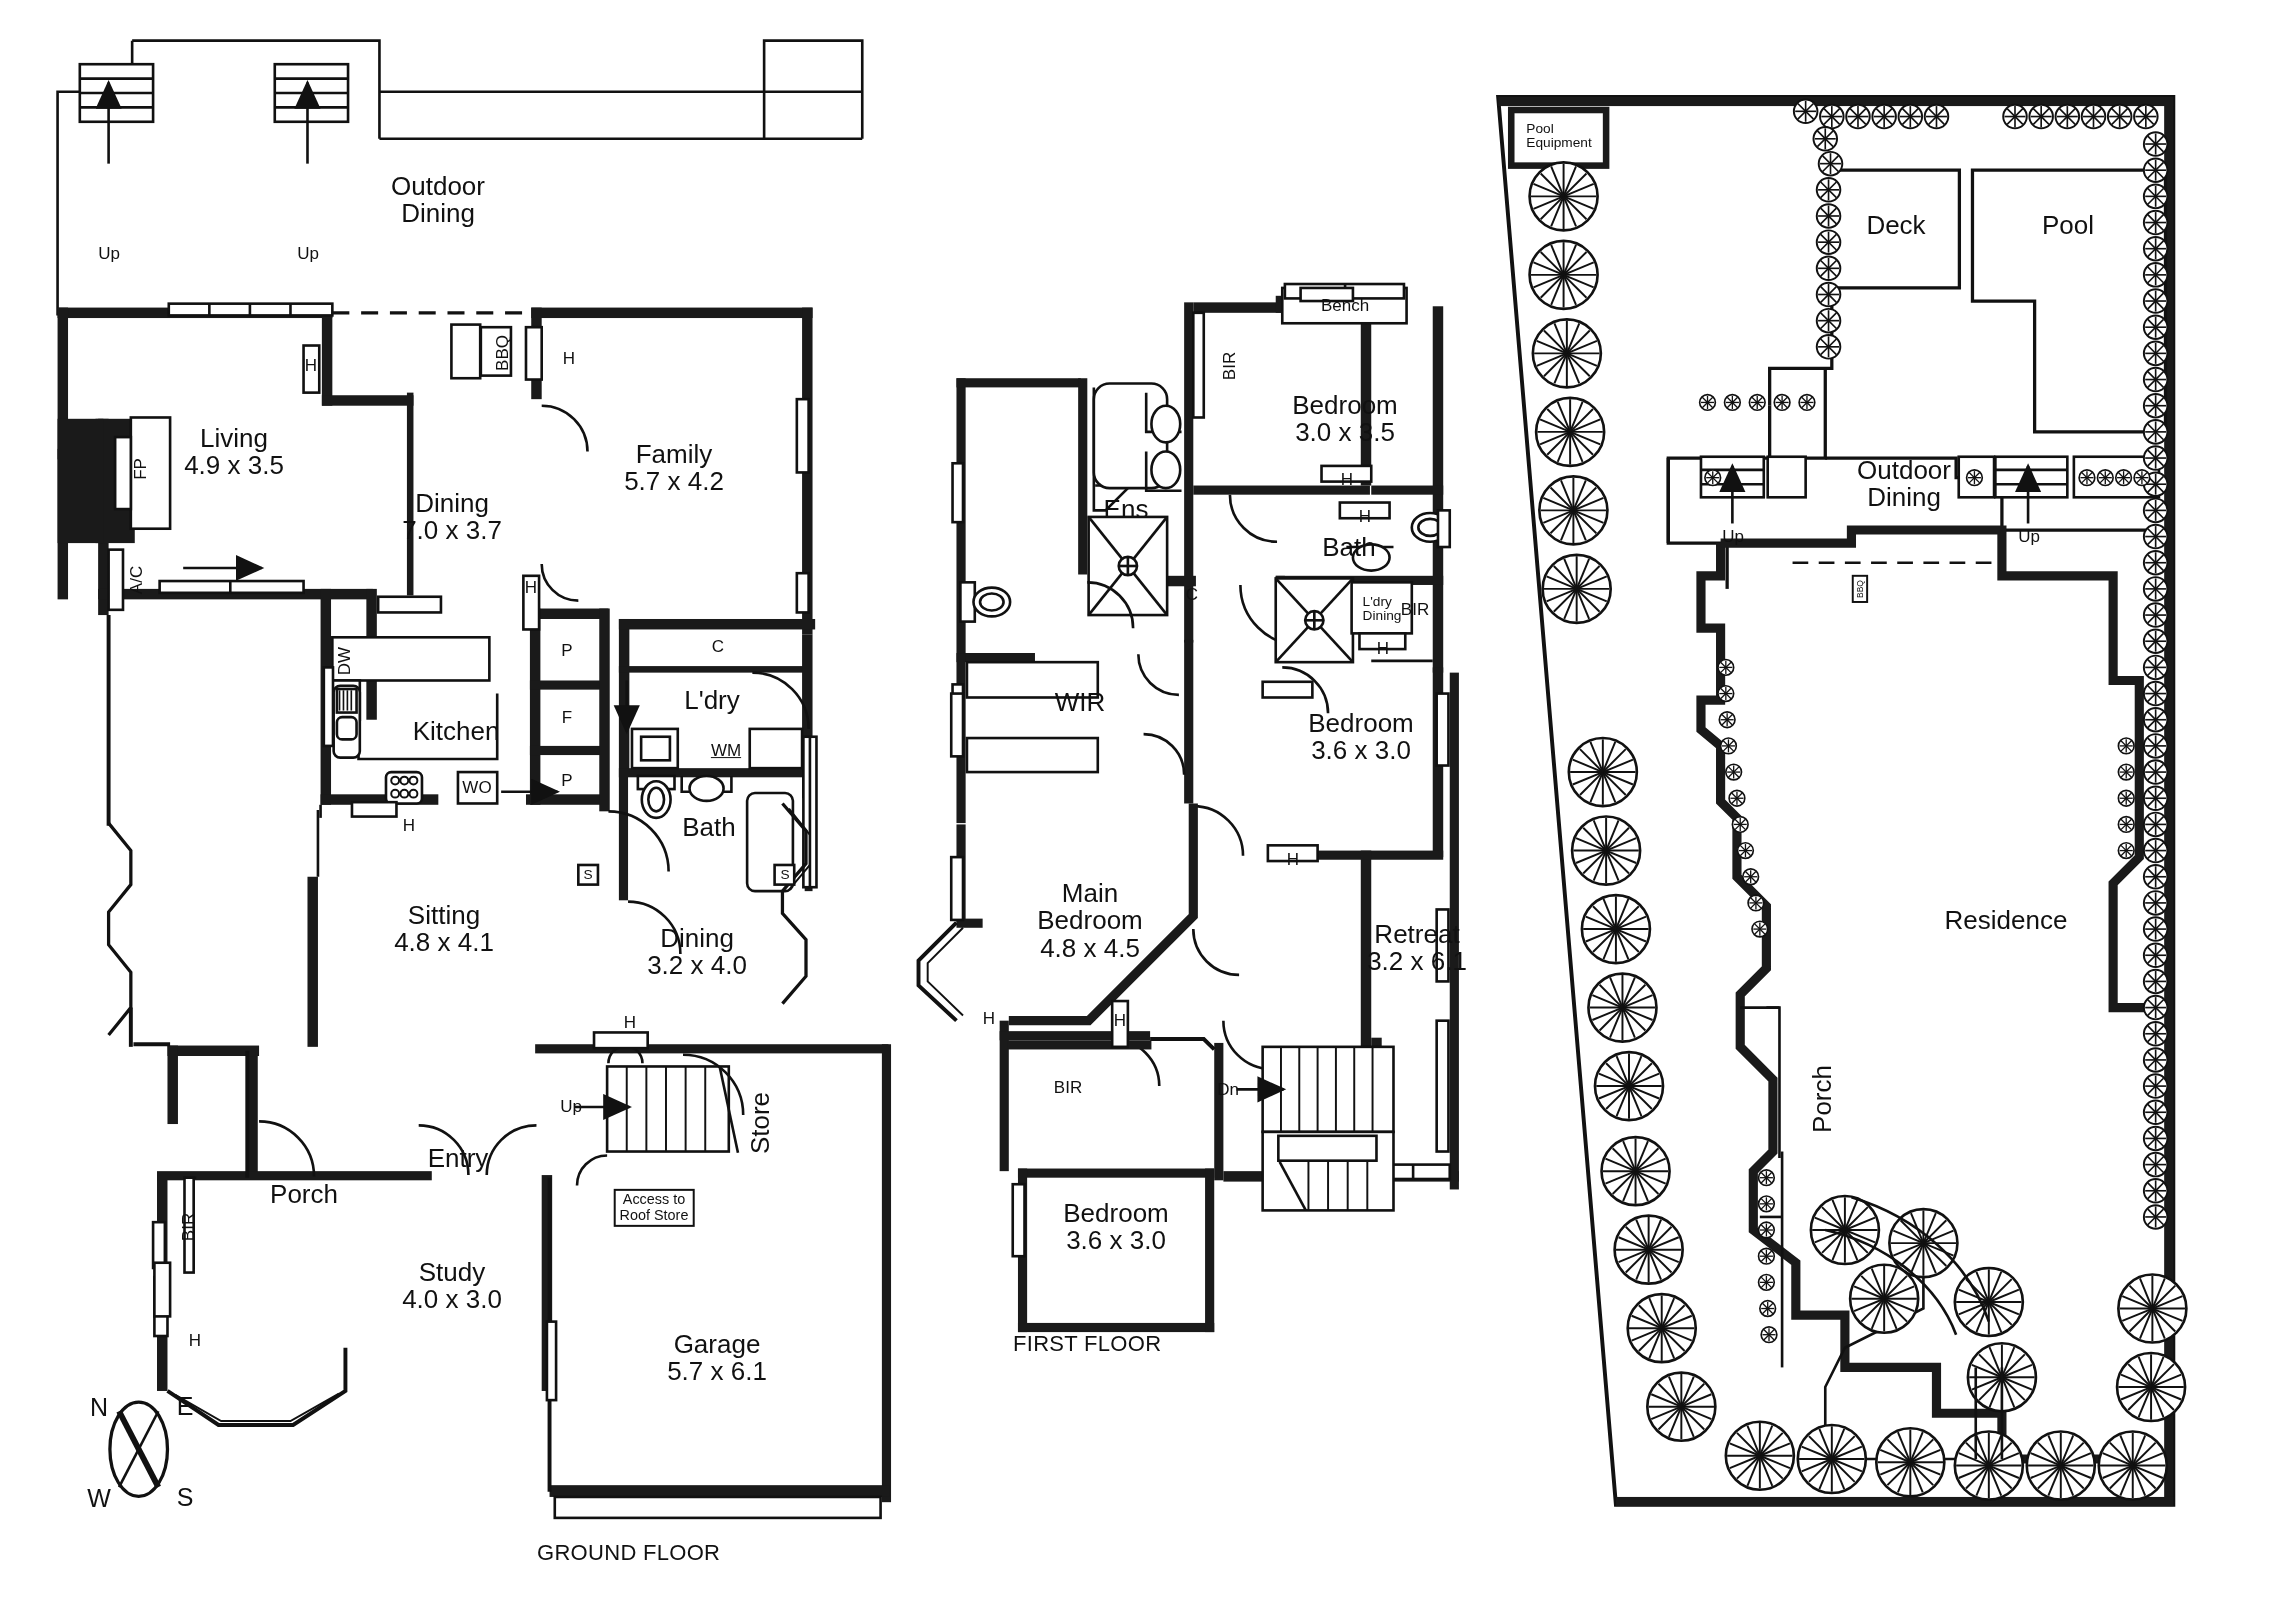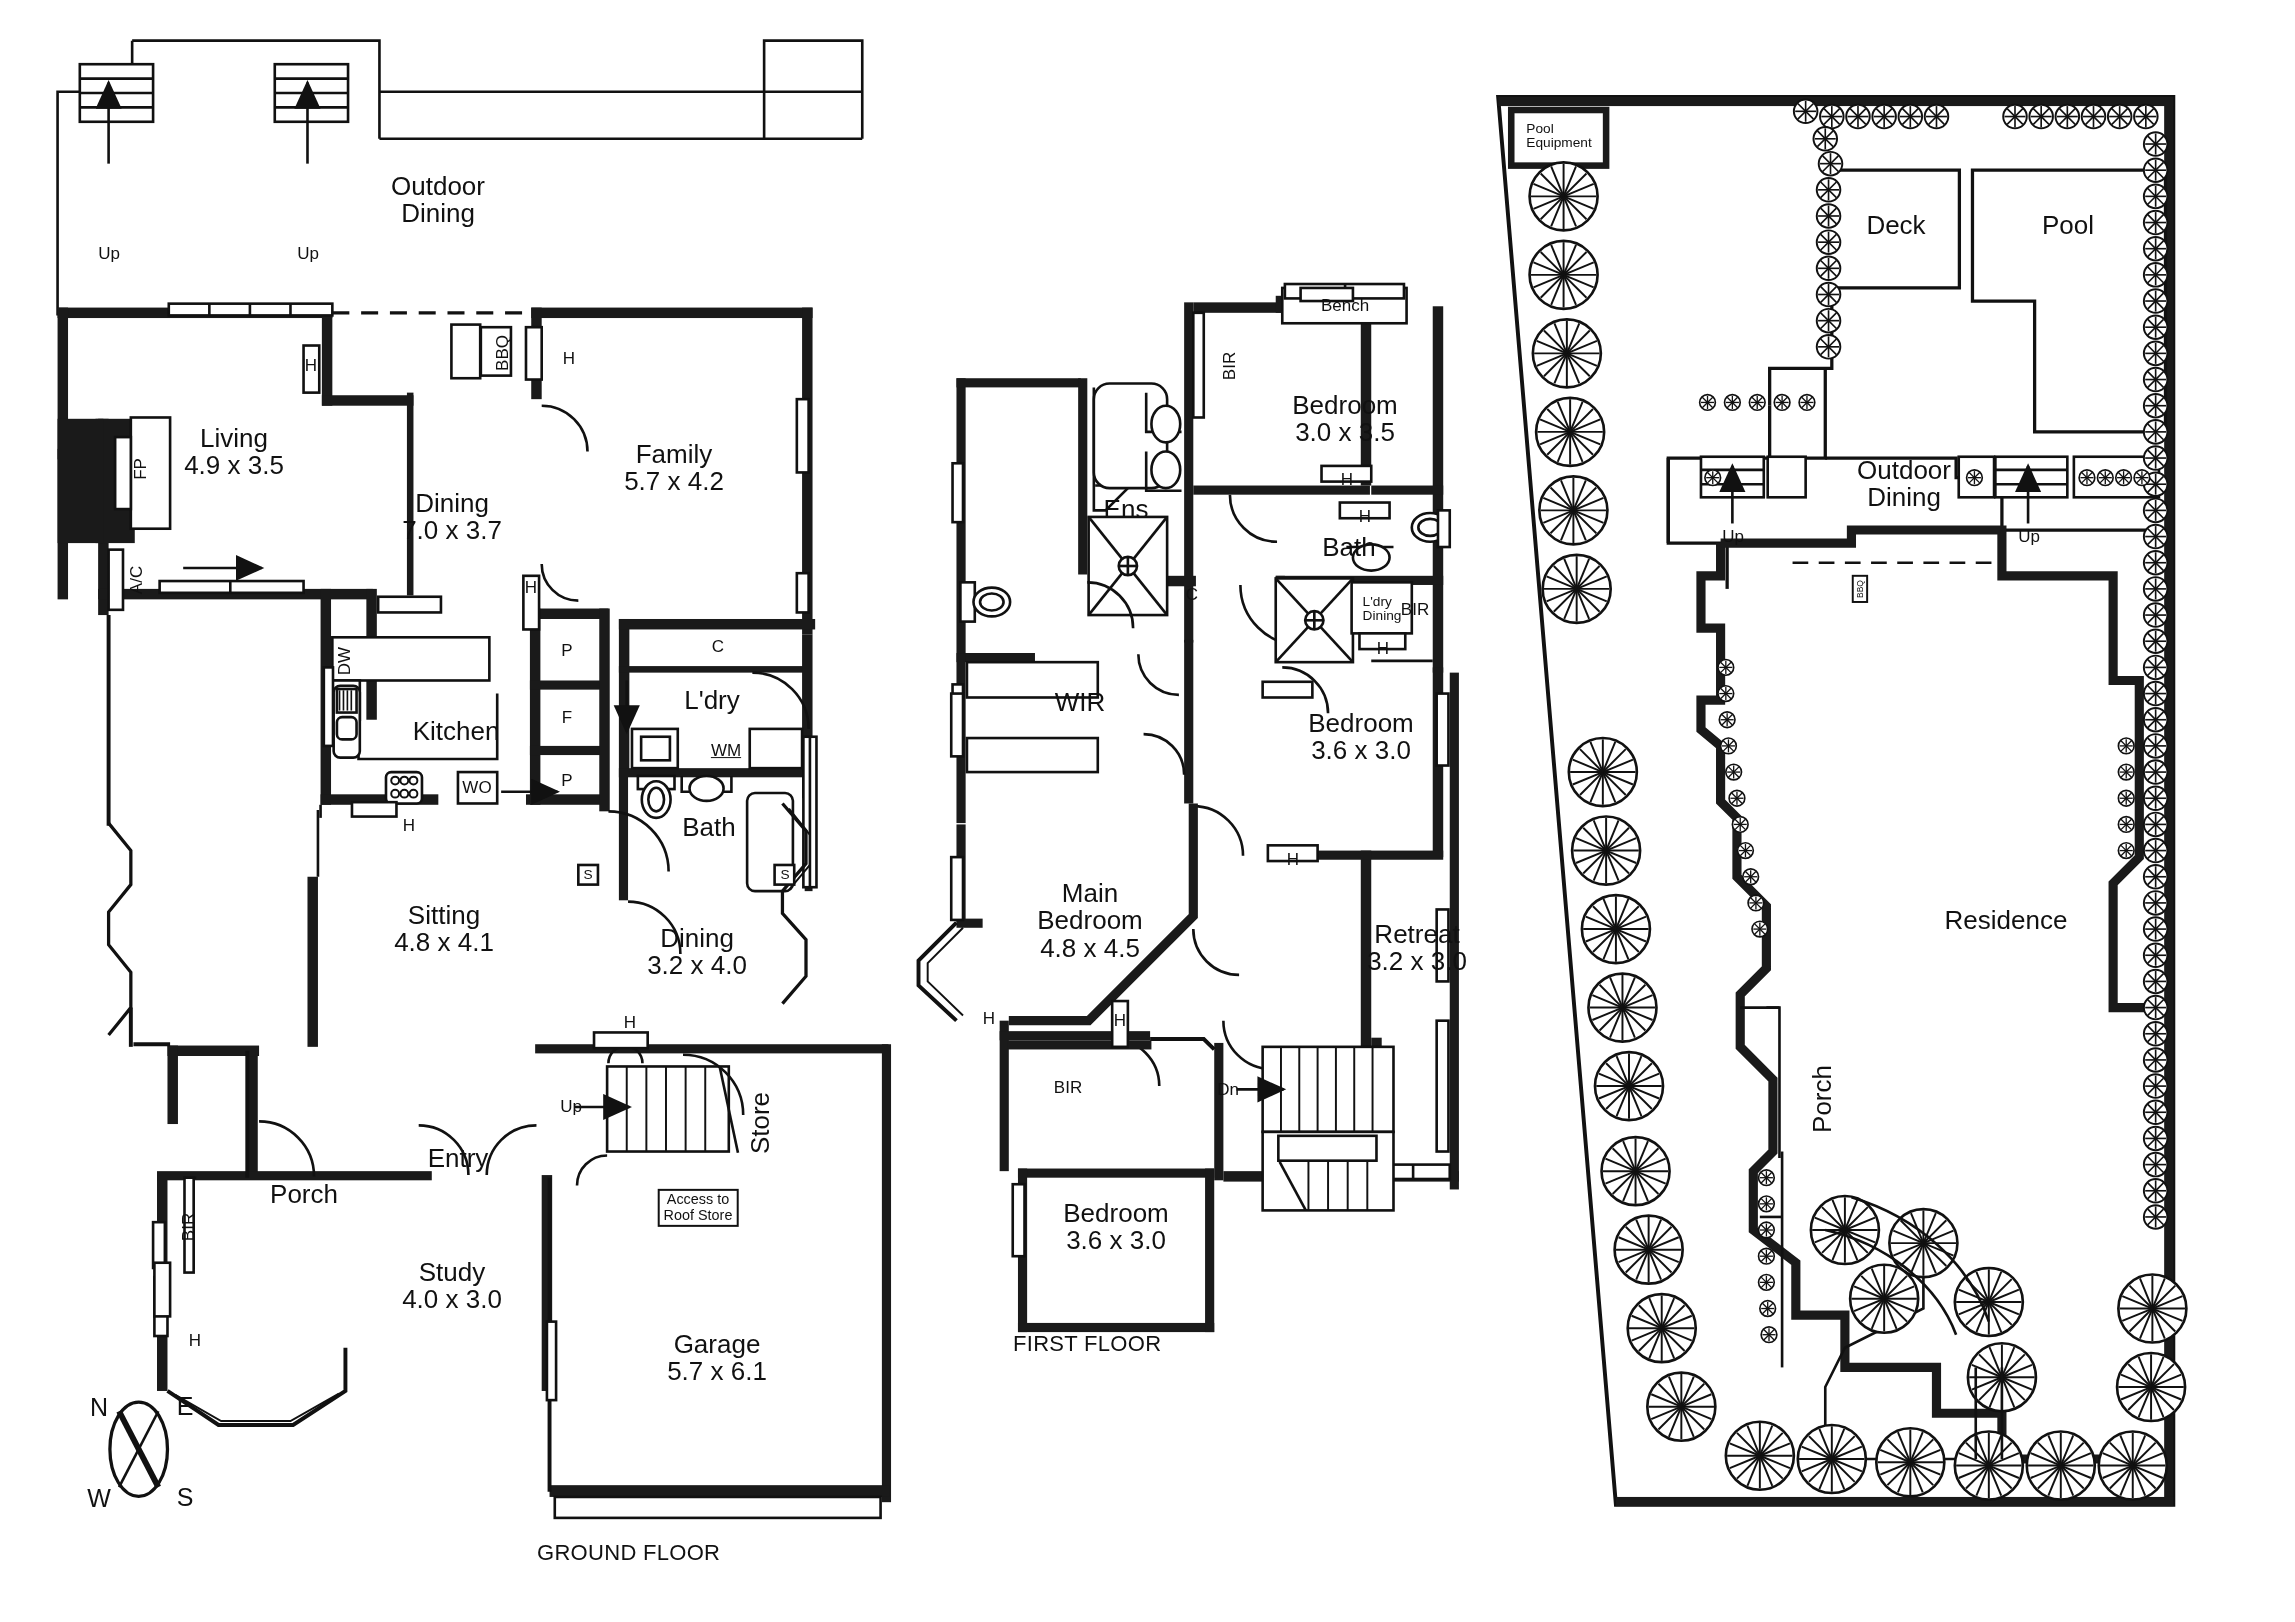--- a/index.html
+++ b/index.html
@@ -713,21 +713,21 @@
 <div class="lbl tiny ctr vert" style="left:345px;top:661px;transform:translate(-50%,-50%) rotate(-90deg);">DW</div>
 <div class="lbl tiny ctr" style="left:477px;top:788px;">WO</div>
 <div class="lbl tiny ctr vert" style="left:503px;top:353px;transform:translate(-50%,-50%) rotate(-90deg);">BBQ</div>
 <div class="lbl tiny ctr" style="left:718px;top:647px;">C</div>
 <div class="lbl tiny ctr" style="left:567px;top:651px;">P</div>
 <div class="lbl tiny ctr" style="left:567px;top:718px;">F</div>
 <div class="lbl tiny ctr" style="left:567px;top:781px;">P</div>
 <div class="lbl tiny ctr" style="left:726px;top:751px;text-decoration:underline;">WM</div>
 <div class="lbl tiny ctr vert" style="left:189px;top:1227px;transform:translate(-50%,-50%) rotate(-90deg);">BIR</div>
 <div class="lbl tiny ctr" style="left:571px;top:1107px;">Up</div>
-<div class="lbl boxed ctr" style="left:654px;top:1208px;margin-left:44px;">
+<div class="lbl boxed ctr" style="left:654px;top:1208px;">
   <span>Access to</span><br>
   <span>Roof Store</span>
 </div>
 <div class="lbl xtiny ctr" style="left:588px;top:875px;">S</div>
 <div class="lbl xtiny ctr" style="left:785px;top:875px;">S</div>
 <div class="lbl tiny ctr" style="left:311px;top:366px;">H</div>
 <div class="lbl tiny ctr" style="left:569px;top:359px;">H</div>
 <div class="lbl tiny ctr" style="left:531px;top:588px;">H</div>
 <div class="lbl tiny ctr" style="left:409px;top:826px;">H</div>
 <div class="lbl tiny ctr" style="left:630px;top:1023px;">H</div>
@@ -746,21 +746,21 @@
   <span>3.6 x 3.0</span>
 </div>
 <div class="lbl room ctr" style="left:1080px;top:703px;">WIR</div>
 <div class="lbl room ctr" style="left:1090px;top:921px;">
   <span>Main</span><br>
   <span>Bedroom</span><br>
   <span>4.8 x 4.5</span>
 </div>
 <div class="lbl room ctr" style="left:1417px;top:948px;">
   <span>Retreat</span><br>
-  <span>3.2 x 3.0</span>
+  <span>3.2 x 6.1</span>
 </div>
 <div class="lbl room ctr" style="left:1116px;top:1227px;">
   <span>Bedroom</span><br>
   <span>3.6 x 3.0</span>
 </div>
 
 <div class="lbl tiny ctr" style="left:1345px;top:306px;text-align:center;">Bench</div>
 <div class="lbl tiny ctr vert" style="left:1230px;top:366px;transform:translate(-50%,-50%) rotate(-90deg);">BIR</div>
 <div class="lbl tiny ctr" style="left:1415px;top:610px;">BIR</div>
 <div class="lbl tiny ctr" style="left:1068px;top:1088px;">BIR</div>

